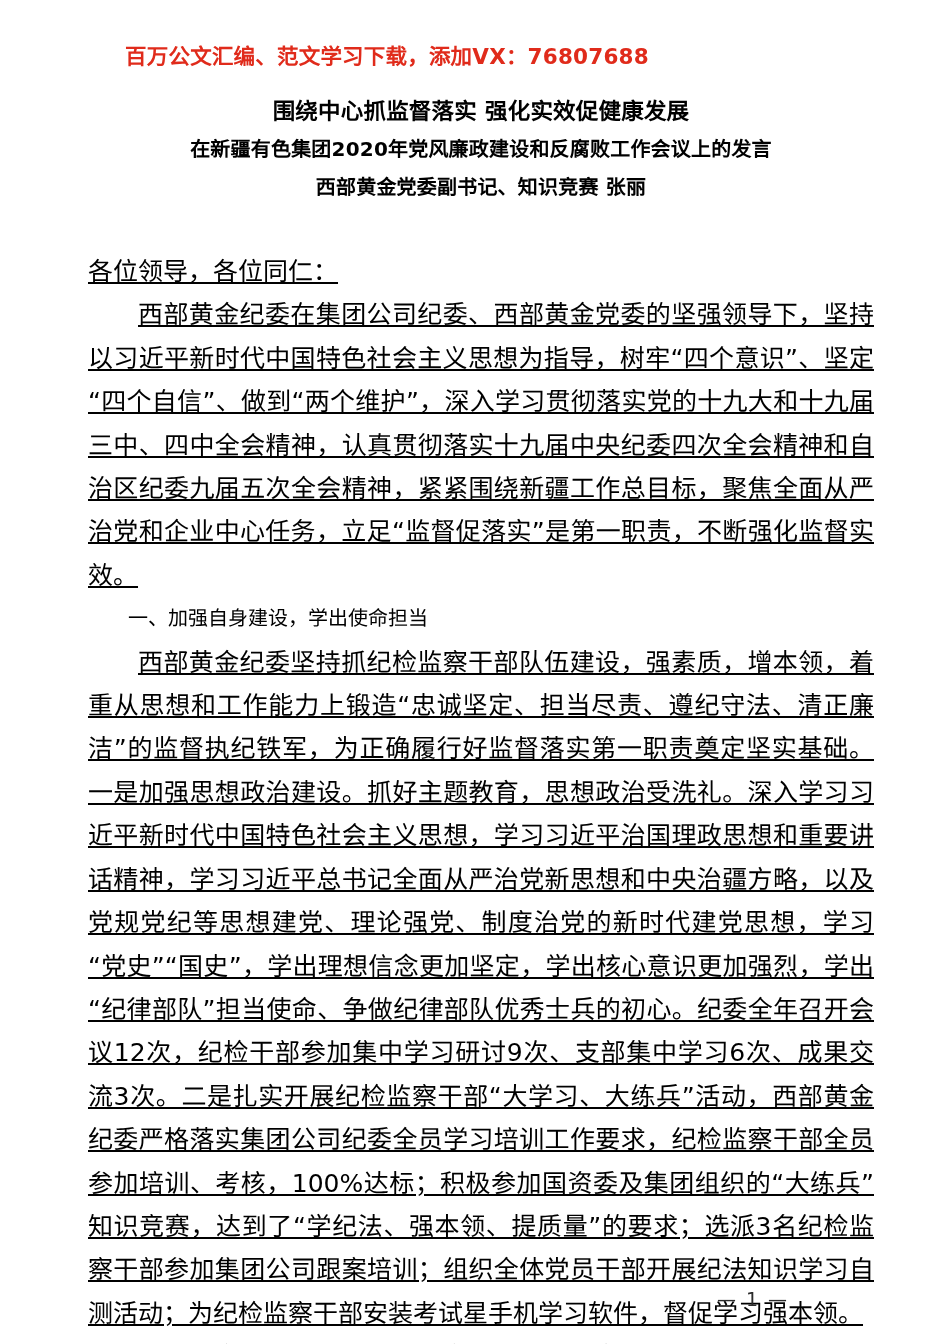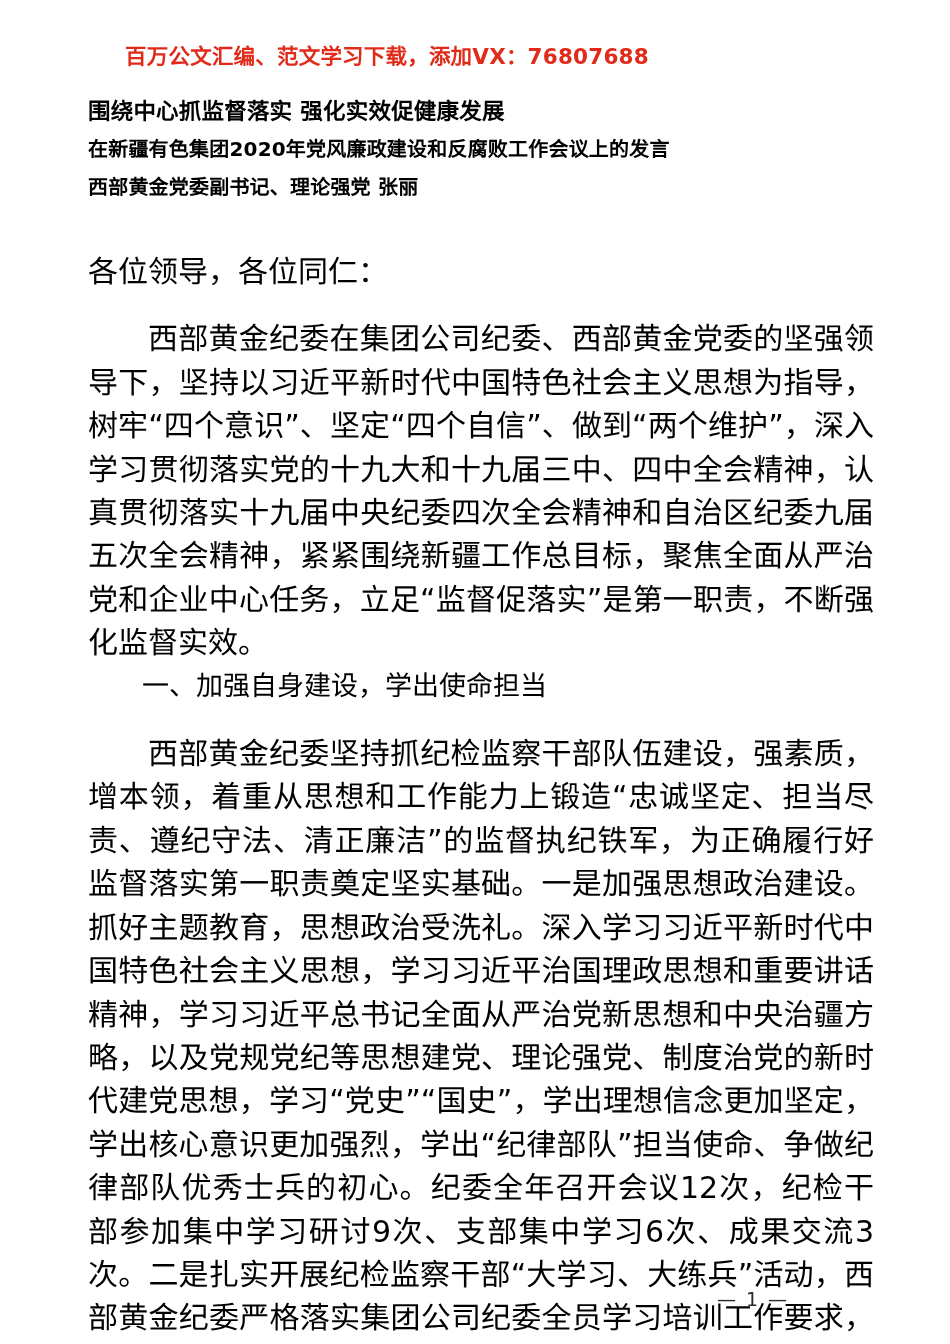--- a/index.html
+++ b/index.html
@@ -33,50 +33,51 @@
     line-height: 1.2;
     white-space: nowrap;
   }
   .doc-body {
     position: absolute;
     top: 92px;
     left: 88px;
     width: 786px;
   }
   .title-block {
+    text-align: center;
     margin: 0 0 0 0;
   }
   .title-line {
     font-size: 22.5px;
     font-weight: bold;
     line-height: 38px;
     letter-spacing: 0.2px;
     white-space: nowrap;
   }
   .title-line.sub {
     font-size: 20px;
   }
   .title-gap {
     height: 44px;
   }
   p.para {
     margin: 0;
-    font-size: 30px;
+    font-size: 25px;
     line-height: 43.4px;
     text-align: justify;
     text-justify: inter-ideograph;
     letter-spacing: 0px;
+    text-decoration: underline;
   }
   p.indent {
     text-indent: 2em;
-    margin-top: 24px;
   }
   p.heading {
     margin: 0;
-    font-size: 27px;
+    font-size: 20px;
     line-height: 43.4px;
     text-indent: 2em;
     font-family: "Liberation Sans", "DejaVu Sans", sans-serif;
   }
   .footer {
     position: absolute;
     left: 0;
     top: 1288px;
     width: 950px;
     text-align: center;
@@ -97,21 +98,21 @@
 
 <div class="page">
 
   <div class="promo-banner">百万公文汇编、范文学习下载，添加VX：76807688</div>
 
   <div class="doc-body">
 
     <div class="title-block">
       <div class="title-line">围绕中心抓监督落实  强化实效促健康发展</div>
       <div class="title-line sub">在新疆有色集团2020年党风廉政建设和反腐败工作会议上的发言</div>
-      <div class="title-line sub">西部黄金党委副书记、理论强党  张丽</div>
+      <div class="title-line sub">西部黄金党委副书记、知识竞赛  张丽</div>
     </div>
 
     <div class="title-gap"></div>
 
     <p class="para">各位领导，各位同仁：</p>
 
     <p class="para indent">西部黄金纪委在集团公司纪委、西部黄金党委的坚强领导下，坚持以习近平新时代中国特色社会主义思想为指导，树牢“四个意识”、坚定“四个自信”、做到“两个维护”，深入学习贯彻落实党的十九大和十九届三中、四中全会精神，认真贯彻落实十九届中央纪委四次全会精神和自治区纪委九届五次全会精神，紧紧围绕新疆工作总目标，聚焦全面从严治党和企业中心任务，立足“监督促落实”是第一职责，不断强化监督实效。</p>
 
     <p class="heading">一、加强自身建设，学出使命担当</p>
 

